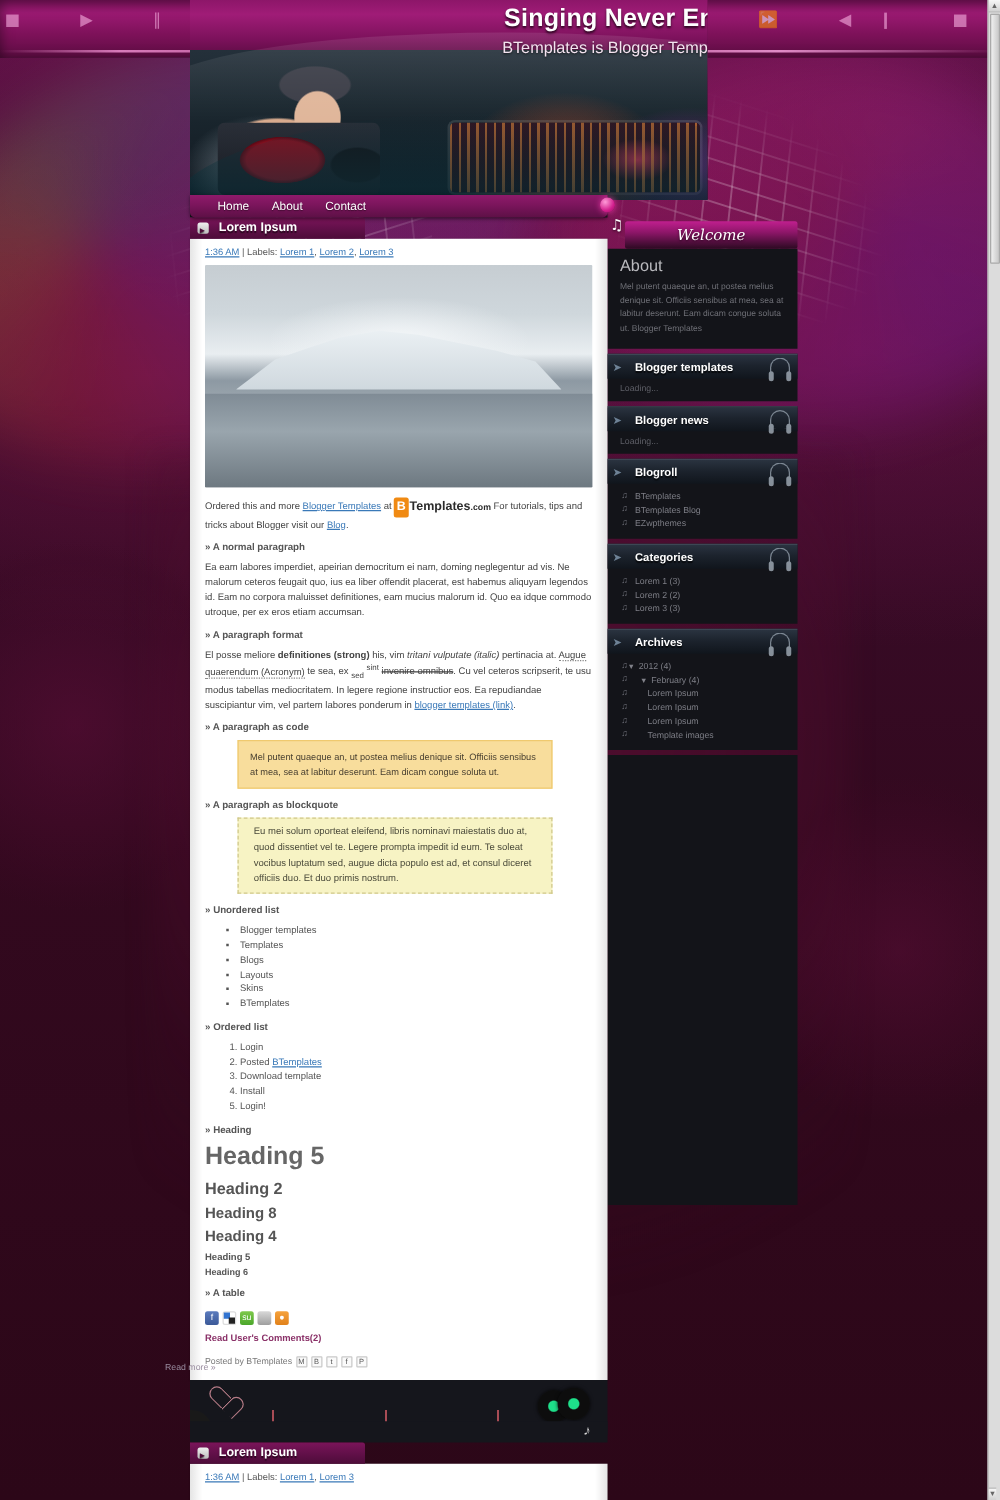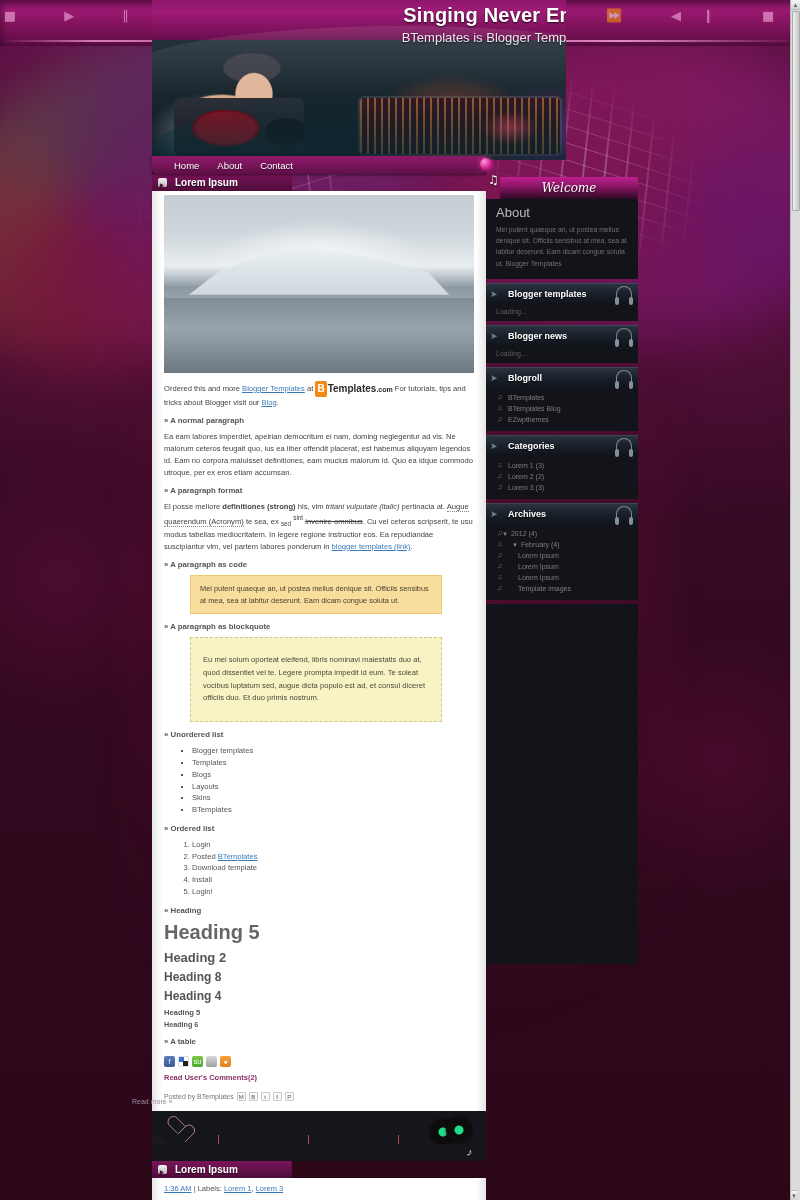--- a/index.html
+++ b/index.html
@@ -220,21 +220,21 @@
   .post-body h4.sec{ margin:8px 0 6px 0; font-size:7.8px; color:#555; font-weight:bold; }
   .post-body a{ color:#3a79b8; }
   .btlogo{ display:inline-block; font-weight:bold; font-size:10px; color:#2b2b2b; vertical-align:-1px;}
   .btlogo .b{ display:inline-block; background:#f08a13; color:#fff; border-radius:2px; padding:0 2px; margin-right:1px; }
   .btlogo .com{ font-size:7px; }
 
   pre.codebox{ margin:0 0 4px 26px; background:#f8dd9c; border:1px solid #efc96f;
     padding:7px 9px; font-family:"Liberation Sans", sans-serif; font-size:7.4px; line-height:1.5;
     color:#4a4131; white-space:normal; width:252px; }
   blockquote.quotebox{ margin:0 0 4px 26px; background:#f7f3c4; border:1px dashed #cfc88a;
-    padding:16px 12px; font-size:7.6px; line-height:1.7; color:#4a4a3a; width:252px; }
+    padding:4px 12px; font-size:7.6px; line-height:1.7; color:#4a4a3a; width:252px; }
   ul.ul, ol.ol{ margin:0 0 4px 0; padding-left:28px; font-size:7.6px; color:#555; line-height:1.55; }
   ul.ul li{ list-style:square; }
   .h1{ font-size:20px; color:#666; font-weight:bold; margin:2px 0 6px 0; }
   .h2{ font-size:13px; color:#555; font-weight:bold; margin:2px 0 5px 0; }
   .h3{ font-size:12px; color:#555; font-weight:bold; margin:2px 0 5px 0; }
   .h4{ font-size:12px; color:#555; font-weight:bold; margin:2px 0 5px 0; }
   .h5{ font-size:7.6px; color:#555; font-weight:bold; margin:2px 0 3px 0; }
   .h6{ font-size:7.2px; color:#555; font-weight:bold; margin:2px 0 5px 0; }
 
   .share-row{ margin:10px 0 6px 0; display:flex; gap:3px; }
@@ -368,20 +368,27 @@
       <div class="post">
         <div class="post-header-band">
           <span class="note">♪</span>
         </div>
         <h2 class="post-title">
           <span class="tbadge"></span>
           <span>Lorem Ipsum</span>
         </h2>
 
         <div class="post-body">
+          <div class="post-meta">
+            <a href="#">1:36 AM</a>
+            <span>| Labels:</span>
+            <a href="#">Lorem 1</a>,
+            <a href="#">Lorem 2</a>,
+            <a href="#">Lorem 3</a>
+          </div>
 
           <div class="post-img">
             <div class="mnt"></div>
             <div class="refl"></div>
           </div>
 
           <p style="margin-top:8px">
             <span>Ordered this and more </span><a href="#">Blogger Templates</a><span> at </span><span class="btlogo"><span class="b">B</span><span>Templates</span><span class="com">.com</span></span><span> For tutorials, tips and tricks about Blogger visit our </span><a href="#">Blog</a><span>.</span>
           </p>
 

